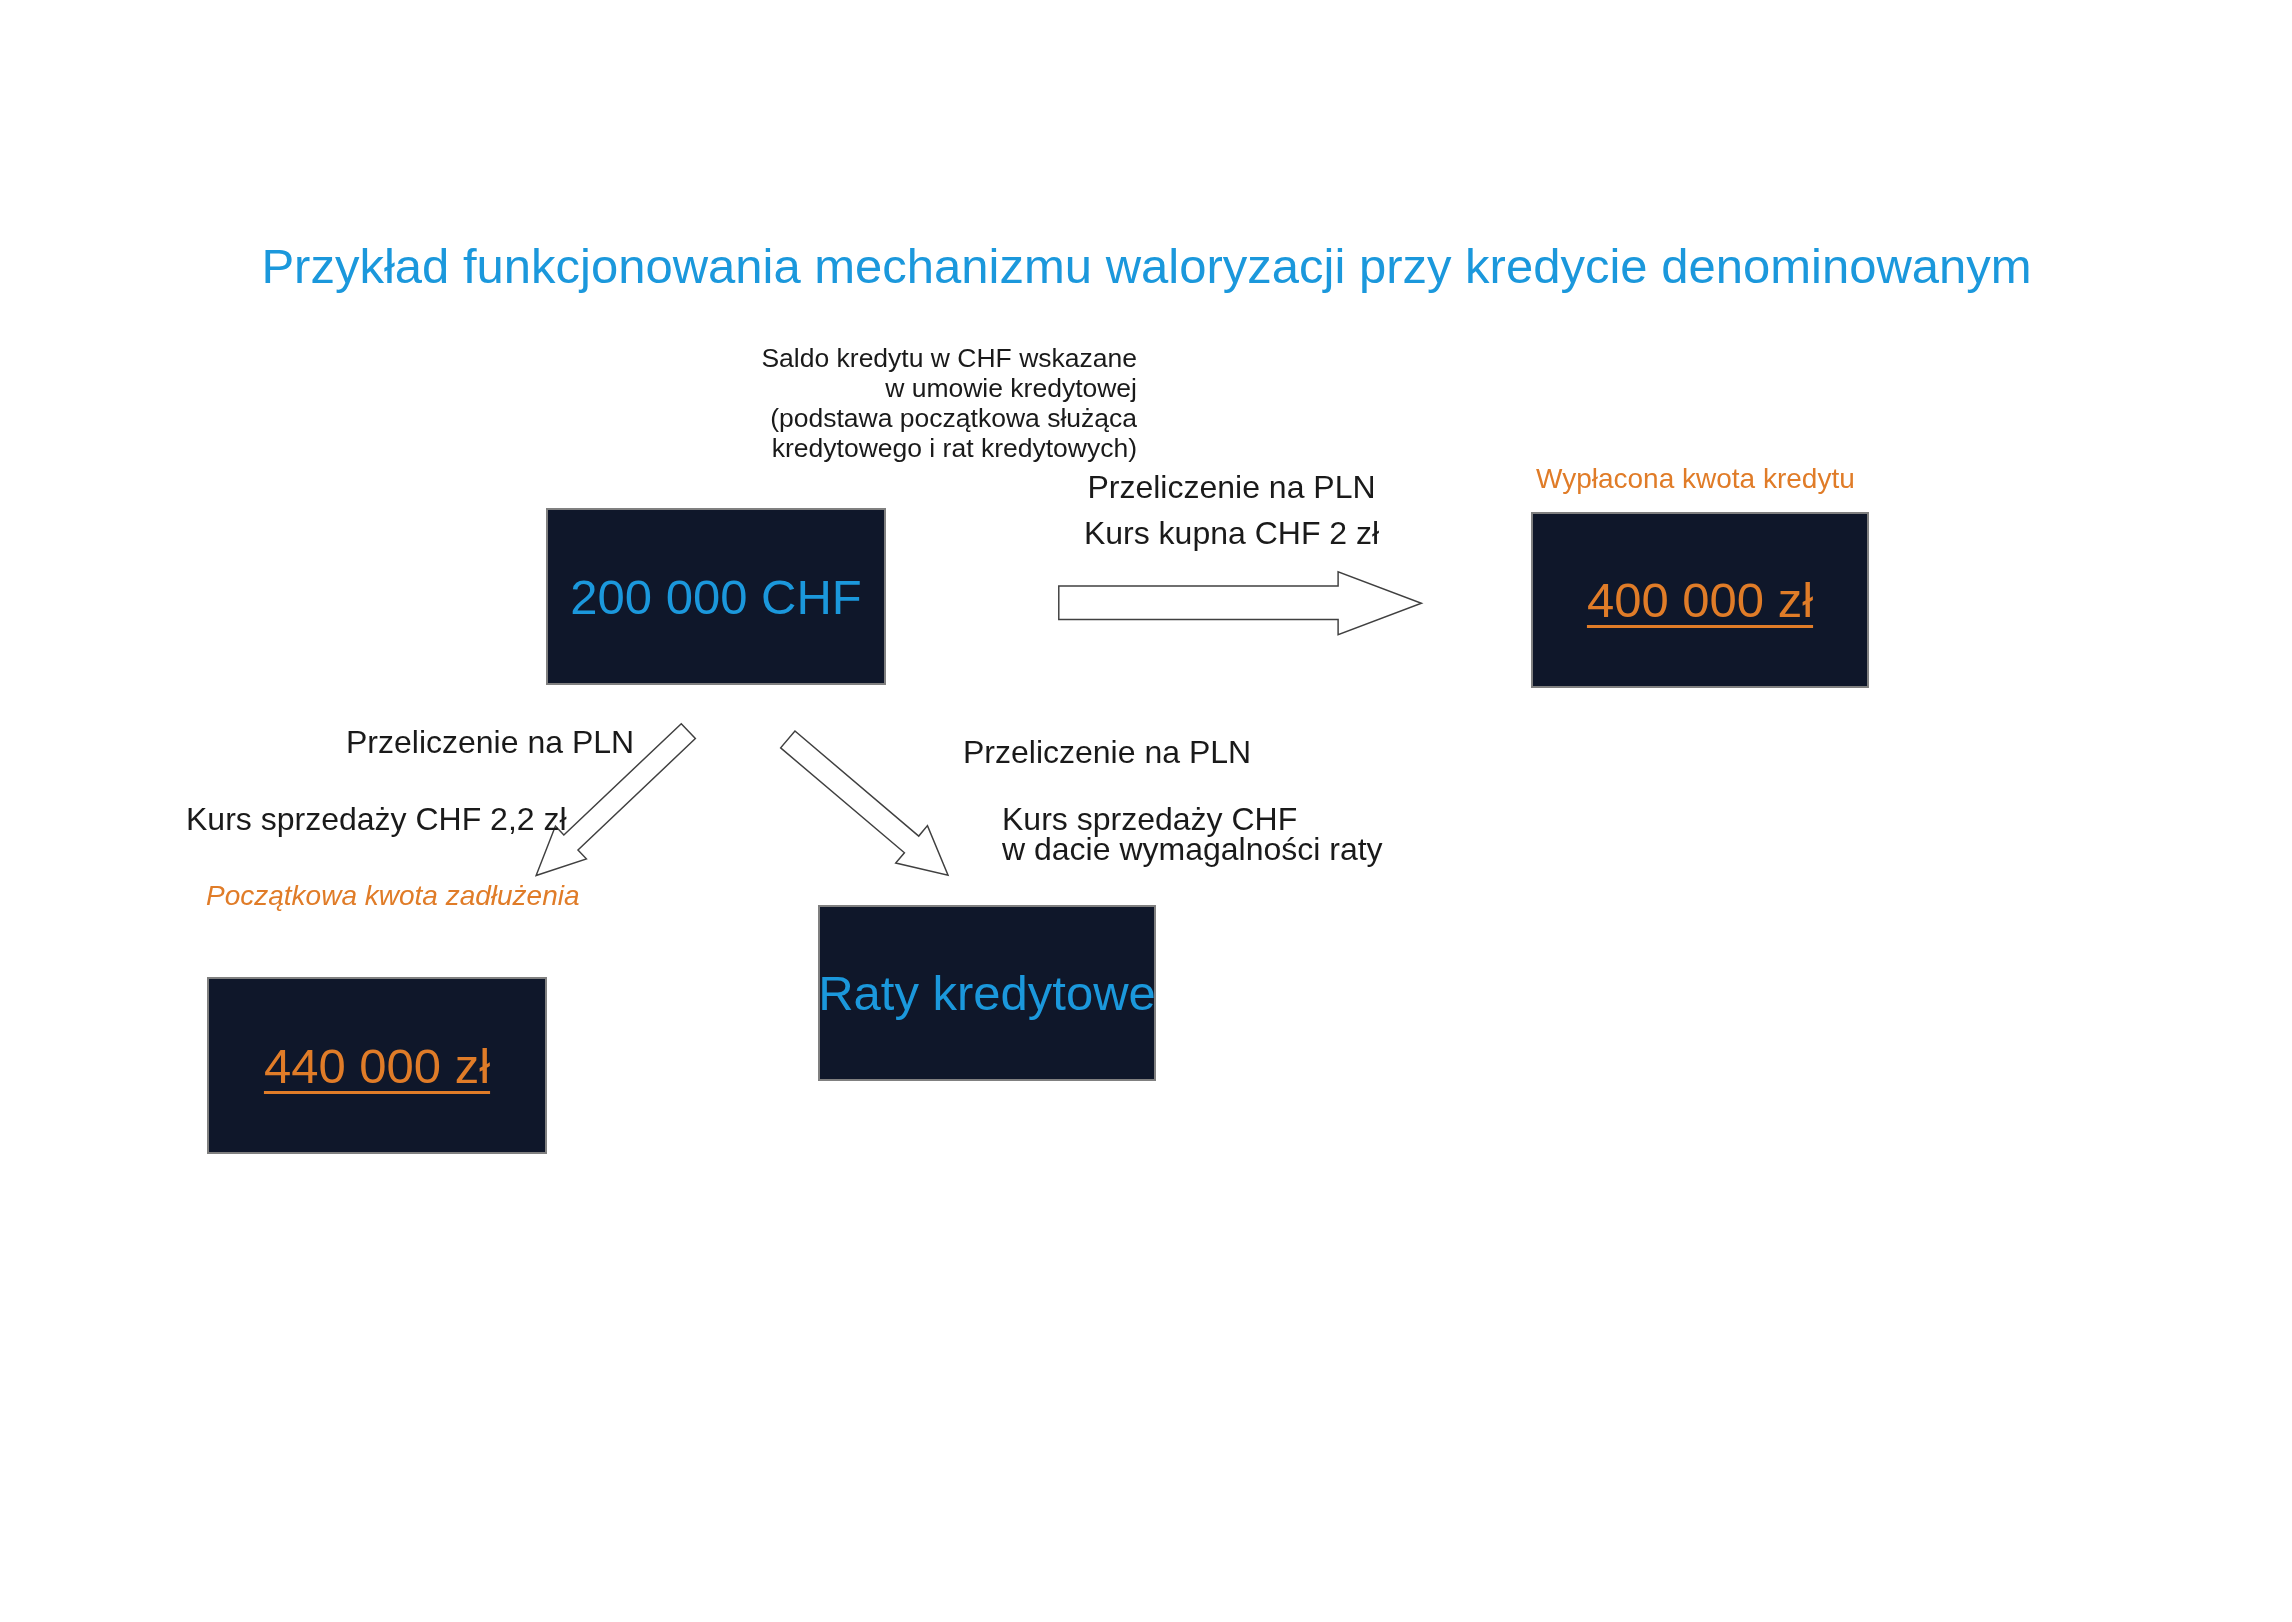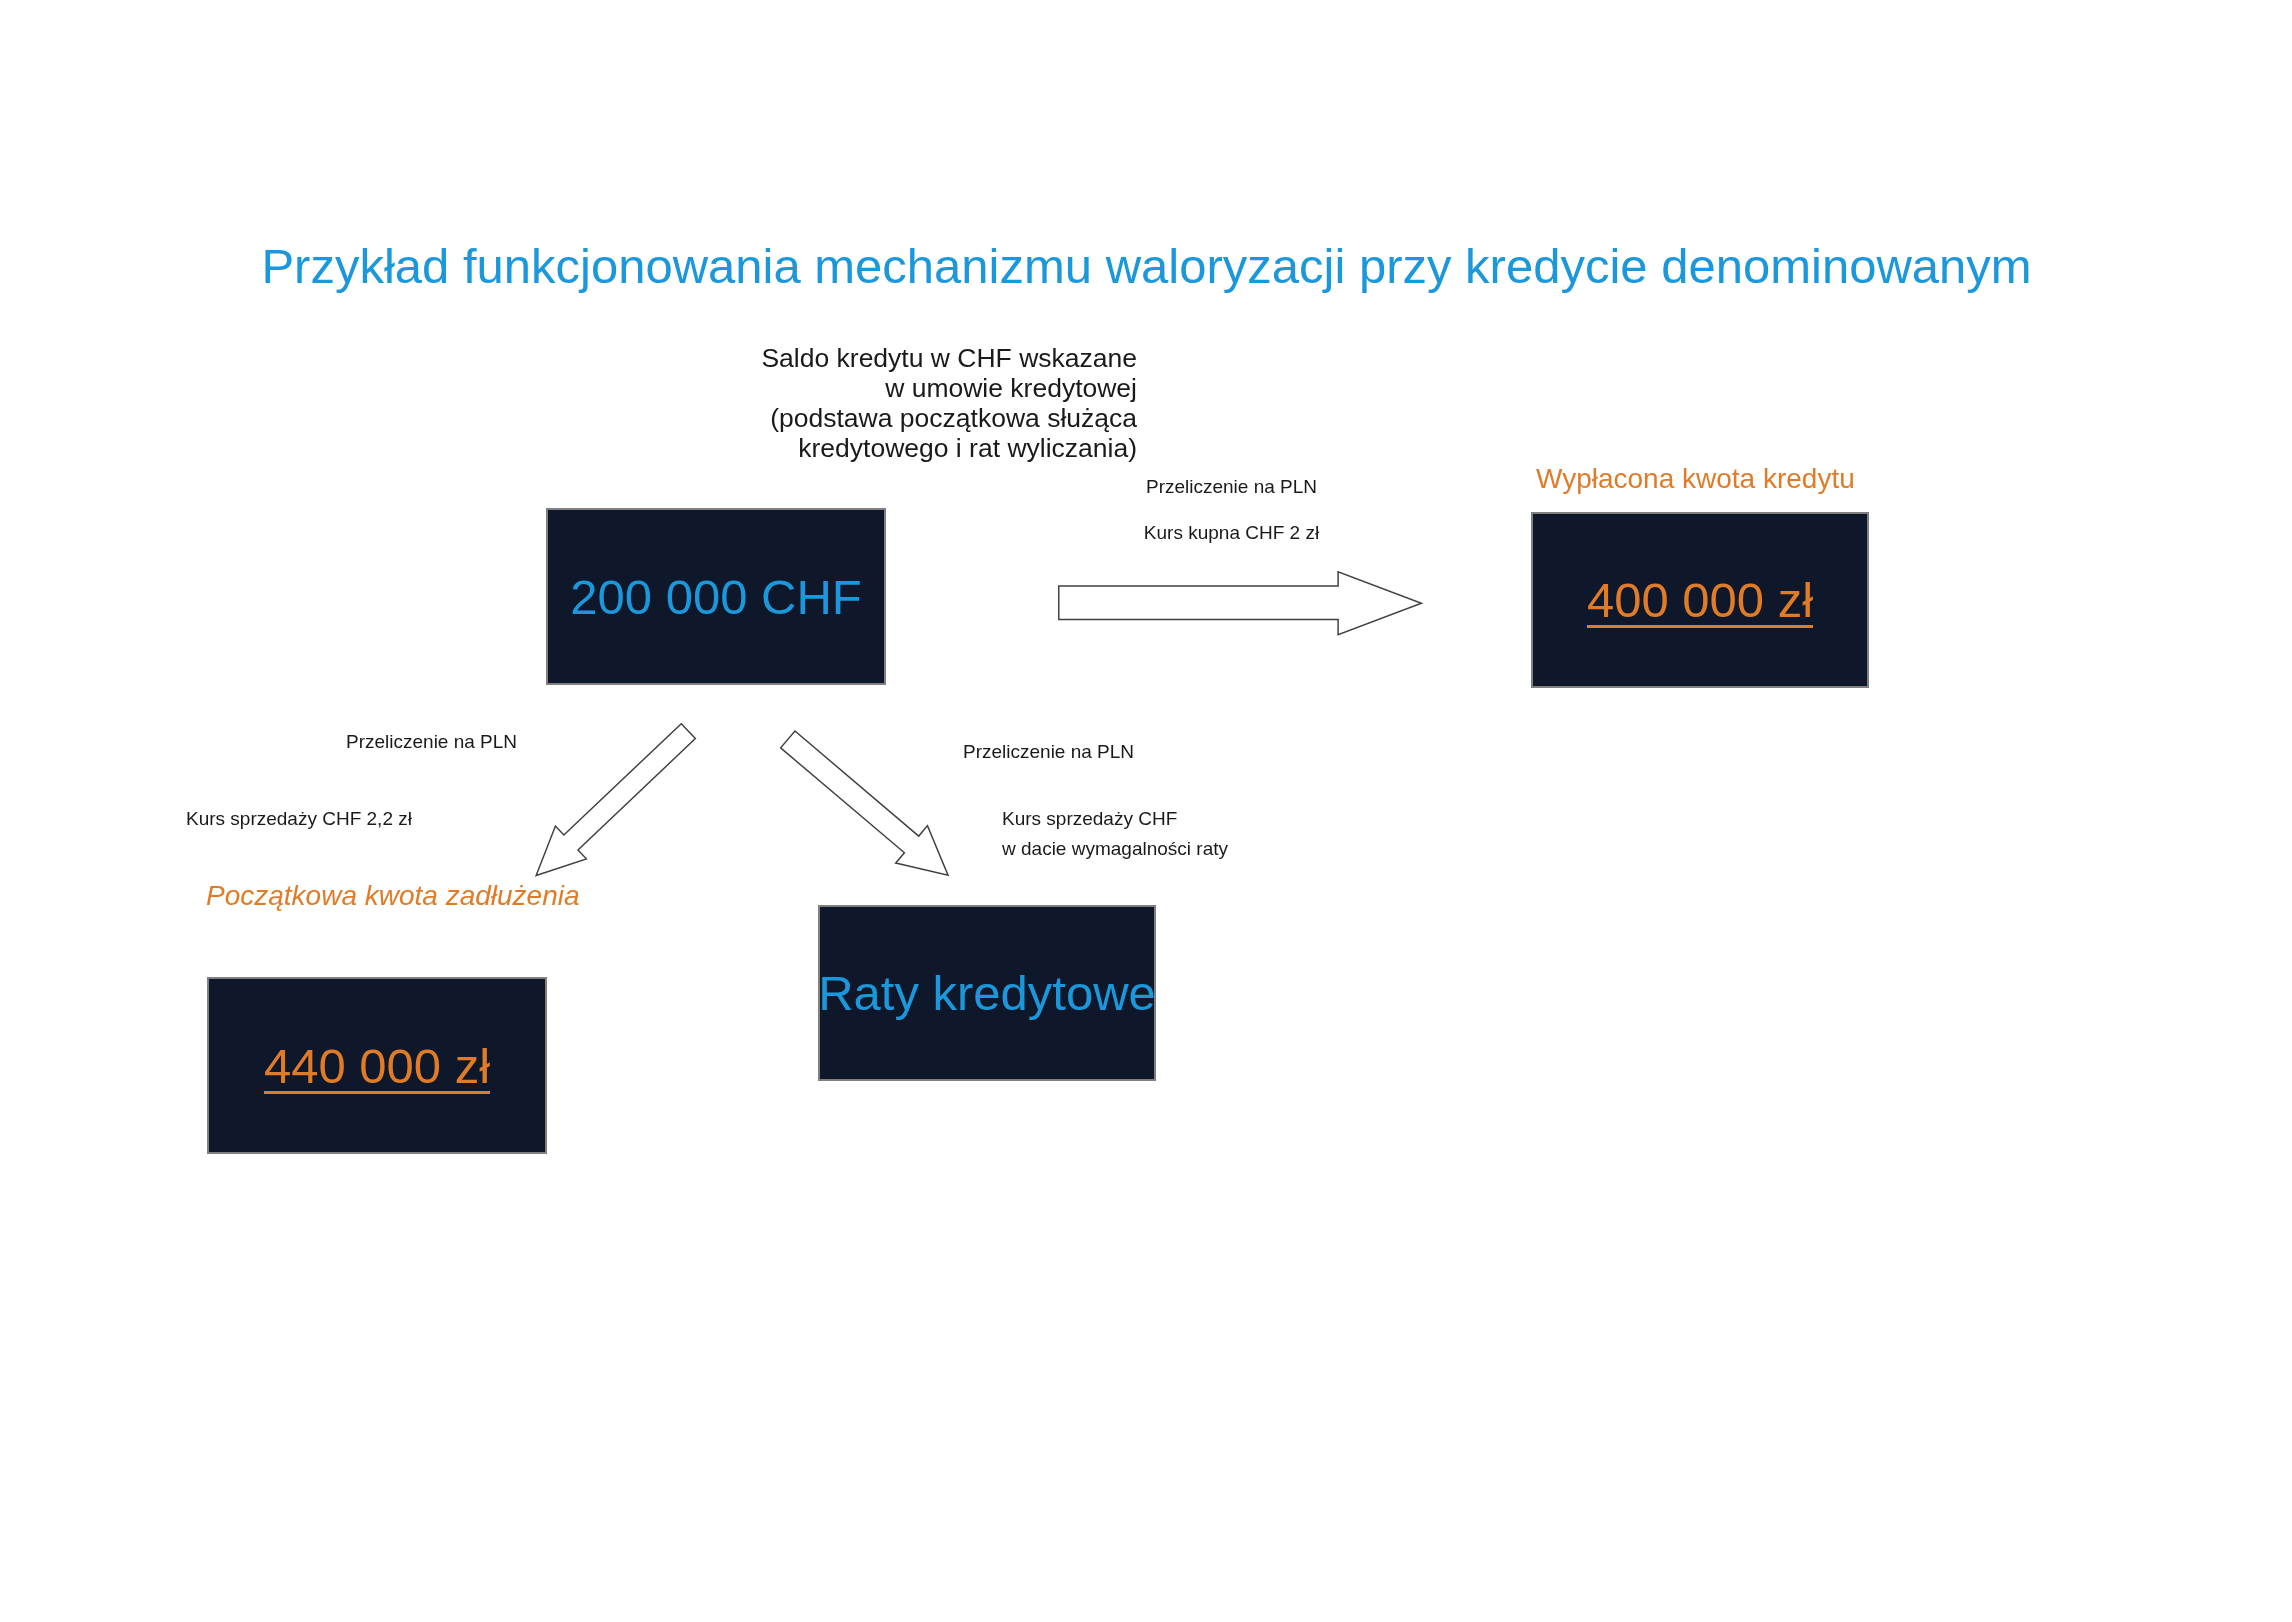--- a/index.html
+++ b/index.html
@@ -44,21 +44,21 @@
   .value-blue{
     font-size:49px;color:var(--blue);white-space:nowrap;
   }
   .value-orange{
     font-size:49px;color:var(--orange);white-space:nowrap;
     text-decoration:underline;
     text-decoration-thickness:2.9px;
     text-underline-offset:7.8px;
   }
   .lbl{
-    position:absolute;font-size:19px;line-height:30px;color:var(--ink);
+    position:absolute;font-size:32px;line-height:30px;color:var(--ink);
     white-space:nowrap;
   }
   .lbl-orange{
     position:absolute;font-size:28px;line-height:32px;color:var(--orange);
     white-space:nowrap;
   }
   .lbl-center{text-align:center;}
   .arrow-layer{
     position:absolute;left:0;top:0;width:2293px;height:1622px;
     pointer-events:none;
@@ -72,21 +72,21 @@
 <body>
 
 <div class="canvas">
 
   <div class="title">Przykład funkcjonowania mechanizmu waloryzacji przy kredycie denominowanym</div>
 
   <div class="note">
     <span>Saldo kredytu w CHF wskazane</span>
     <span>w umowie kredytowej</span>
     <span>(podstawa początkowa służąca</span>
-    <span>kredytowego i rat wyliczania)</span>
+    <span>kredytowego i rat kredytowych)</span>
   </div>
 
   <svg class="arrow-layer" viewBox="0 0 2339 1655" xmlns="http://www.w3.org/2000/svg">
     <polygon points="1080,598 1365,598 1365,583.5 1450,615.5 1365,647.5 1365,632 1080,632"></polygon>
     <polygon points="709.2,753.6 589.4,867.2 598,876.3 546.7,893.3 566.4,842.9 575,852 694.8,738.4"></polygon>
     <polygon points="796.2,763.1 922.5,870.1 913.6,880.6 967,893 946,842.4 937.1,853.1 810.8,745.9"></polygon>
   </svg>
 
   <div class="lbl lbl-center" style="left:1070px;top:472px;width:323px;">Przeliczenie na PLN</div>
   <div class="lbl lbl-center" style="left:1070px;top:518px;width:323px;">Kurs kupna CHF 2 zł</div>

